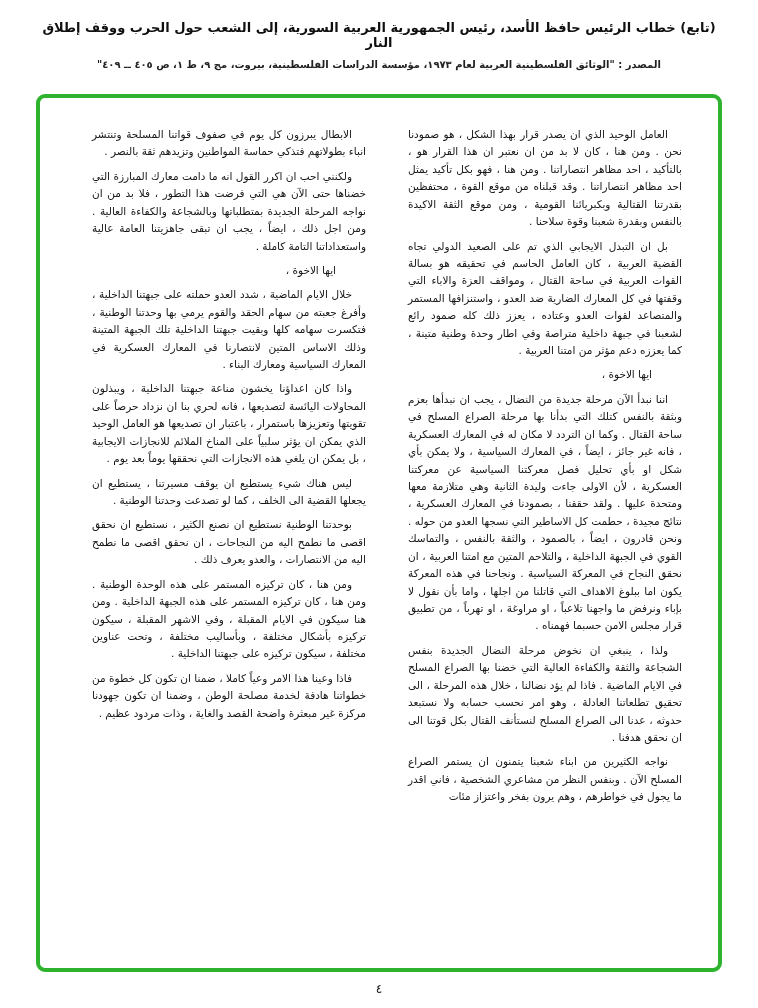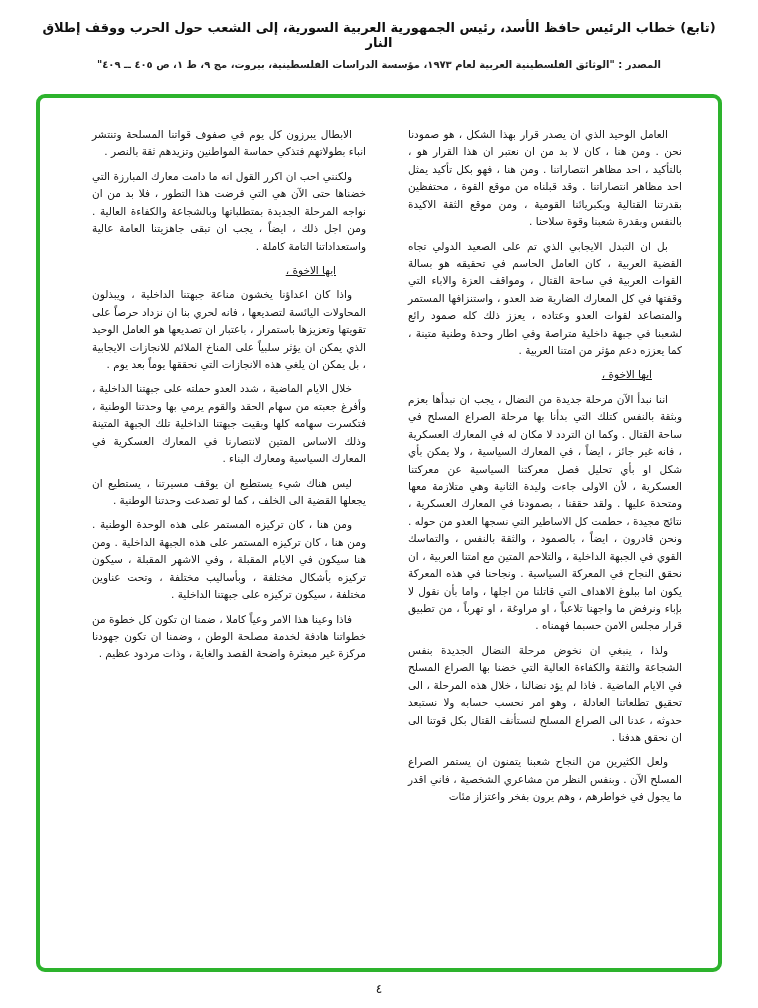--- a/index.html
+++ b/index.html
@@ -28,21 +28,21 @@
     display:flex;gap:26px;height:100%;box-sizing:border-box;
     padding:28px 36px 24px 36px;direction:rtl;
   }
   .col{
     flex:1 1 0;min-width:0;
     text-align:justify;text-justify:inter-word;
     font-size:10.5px;line-height:1.66;color:#161616;
     overflow:hidden;
   }
   .para{margin:0 0 7px 16px;text-indent:14px;}
-  .salutation{text-indent:30px;margin:3px 0 7px 0;text-decoration:underline;}
+  .salutation{text-indent:30px;margin:3px 0 7px 0;}
   .pagenum{
     position:absolute;bottom:12px;left:0;right:0;
     text-align:center;font-size:12px;color:#111;
   }
 </style>
 </head>
 <body>
 
 <div class="page">
 
@@ -52,29 +52,30 @@
   </div>
 
   <div class="frame" style="border-color: rgb(45, 179, 45);">
     <div class="columns">
       <div class="col">
           <p class="para">العامل الوحيد الذي ان يصدر قرار بهذا الشكل ، هو صمودنا نحن . ومن هنا ، كان لا بد من ان نعتبر ان هذا القرار هو ، بالتأكيد ، احد مظاهر انتصاراتنا . ومن هنا ، فهو بكل تأكيد يمثل احد مظاهر انتصاراتنا . وقد قبلناه من موقع القوة ، محتفظين بقدرتنا القتالية وبكبريائنا القومية ، ومن موقع الثقة الاكيدة بالنفس وبقدرة شعبنا وقوة سلاحنا .</p>
           <p class="para">بل ان التبدل الايجابي الذي تم على الصعيد الدولي تجاه القضية العربية ، كان العامل الحاسم في تحقيقه هو بسالة القوات العربية في ساحة القتال ، ومواقف العزة والاباء التي وقفتها في كل المعارك الضارية ضد العدو ، واستنزافها المستمر والمتصاعد لقوات العدو وعتاده ، يعزز ذلك كله صمود رائع لشعبنا في جبهة داخلية متراصة وفي اطار وحدة وطنية متينة ، كما يعززه دعم مؤثر من امتنا العربية .</p>
           <p class="para salutation">ايها الاخوة ،</p>
           <p class="para">اننا نبدأ الآن مرحلة جديدة من النضال ، يجب ان نبدأها بعزم وبثقة بالنفس كتلك التي بدأنا بها مرحلة الصراع المسلح في ساحة القتال . وكما ان التردد لا مكان له في المعارك العسكرية ، فانه غير جائز ، ايضاً ، في المعارك السياسية ، ولا يمكن بأي شكل او بأي تحليل فصل معركتنا السياسية عن معركتنا العسكرية ، لأن الاولى جاءت وليدة الثانية وهي متلازمة معها ومتحدة عليها . ولقد حققنا ، بصمودنا في المعارك العسكرية ، نتائج مجيدة ، حطمت كل الاساطير التي نسجها العدو من حوله . ونحن قادرون ، ايضاً ، بالصمود ، والثقة بالنفس ، والتماسك القوي في الجبهة الداخلية ، والتلاحم المتين مع امتنا العربية ، ان نحقق النجاح في المعركة السياسية . ونجاحنا في هذه المعركة يكون اما ببلوغ الاهداف التي قاتلنا من اجلها ، واما بأن نقول لا بإباء ونرفض ما واجهنا تلاعباً ، او مراوغة ، او تهرباً ، من تطبيق قرار مجلس الامن حسبما فهمناه .</p>
           <p class="para">ولذا ، ينبغي ان نخوض مرحلة النضال الجديدة بنفس الشجاعة والثقة والكفاءة العالية التي خضنا بها الصراع المسلح في الايام الماضية . فاذا لم يؤد نضالنا ، خلال هذه المرحلة ، الى تحقيق تطلعاتنا العادلة ، وهو امر نحسب حسابه ولا نستبعد حدوثه ، عدنا الى الصراع المسلح لنستأنف القتال بكل قوتنا الى ان نحقق هدفنا .</p>
-          <p class="para">ولعل الكثيرين من النجاح شعبنا يتمنون ان يستمر الصراع المسلح الآن . وبنفس النظر من مشاعري الشخصية ، فاني اقدر ما يجول في خواطرهم ، وهم يرون بفخر واعتزاز مئات</p>
+          <p class="para">نواجه الكثيرين من ابناء شعبنا يتمنون ان يستمر الصراع المسلح الآن . وبنفس النظر من مشاعري الشخصية ، فاني اقدر ما يجول في خواطرهم ، وهم يرون بفخر واعتزاز مئات</p>
         </div>
       <div class="col">
           <p class="para">الابطال يبرزون كل يوم في صفوف قواتنا المسلحة وتنتشر انباء بطولاتهم فتذكي حماسة المواطنين وتزيدهم ثقة بالنصر .</p>
           <p class="para">ولكنني احب ان اكرر القول انه ما دامت معارك المبارزة التي خضناها حتى الآن هي التي فرضت هذا التطور ، فلا بد من ان نواجه المرحلة الجديدة بمتطلباتها وبالشجاعة والكفاءة العالية . ومن اجل ذلك ، ايضاً ، يجب ان تبقى جاهزيتنا العامة عالية واستعداداتنا التامة كاملة .</p>
           <p class="para salutation">ايها الاخوة ،</p>
+          <p class="para">خلال الايام الماضية ، شدد العدو حملته على جبهتنا الداخلية ، وأفرغ جعبته من سهام الحقد والقوم يرمي بها وحدتنا الوطنية ، فتكسرت سهامه كلها وبقيت جبهتنا الداخلية تلك الجبهة المتينة وذلك الاساس المتين لانتصارنا في المعارك العسكرية في المعارك السياسية ومعارك البناء .</p>
           <p class="para">واذا كان اعداؤنا يخشون مناعة جبهتنا الداخلية ، ويبذلون المحاولات اليائسة لتصديعها ، فانه لحري بنا ان نزداد حرصاً على تقويتها وتعزيزها باستمرار ، باعتبار ان تصديعها هو العامل الوحيد الذي يمكن ان يؤثر سلبياً على المناخ الملائم للانجازات الايجابية ، بل يمكن ان يلغي هذه الانجازات التي نحققها يوماً بعد يوم .</p>
-          <p class="para">خلال الايام الماضية ، شدد العدو حملته على جبهتنا الداخلية ، وأفرغ جعبته من سهام الحقد والقوم يرمي بها وحدتنا الوطنية ، فتكسرت سهامه كلها وبقيت جبهتنا الداخلية تلك الجبهة المتينة وذلك الاساس المتين لانتصارنا في المعارك العسكرية في المعارك السياسية ومعارك البناء .</p>
           <p class="para">ليس هناك شيء يستطيع ان يوقف مسيرتنا ، يستطيع ان يجعلها القضية الى الخلف ، كما لو تصدعت وحدتنا الوطنية .</p>
+          <p class="para">بوحدتنا الوطنية نستطيع ان نصنع الكثير ، نستطيع ان نحقق اقصى ما نطمح اليه من النجاحات ، ان نحقق اقصى ما نطمح اليه من الانتصارات ، والعدو يعرف ذلك .</p>
           <p class="para">ومن هنا ، كان تركيزه المستمر على هذه الوحدة الوطنية . ومن هنا ، كان تركيزه المستمر على هذه الجبهة الداخلية . ومن هنا سيكون في الايام المقبلة ، وفي الاشهر المقبلة ، سيكون تركيزه بأشكال مختلفة ، وبأساليب مختلفة ، وتحت عناوين مختلفة ، سيكون تركيزه على جبهتنا الداخلية .</p>
           <p class="para">فاذا وعينا هذا الامر وعياً كاملا ، ضمنا ان تكون كل خطوة من خطواتنا هادفة لخدمة مصلحة الوطن ، وضمنا ان تكون جهودنا مركزة غير مبعثرة واضحة القصد والغاية ، وذات مردود عظيم .</p>
         </div>
     </div>
   </div>
 
   <div class="pagenum">٤</div>
 
 </div>
 

